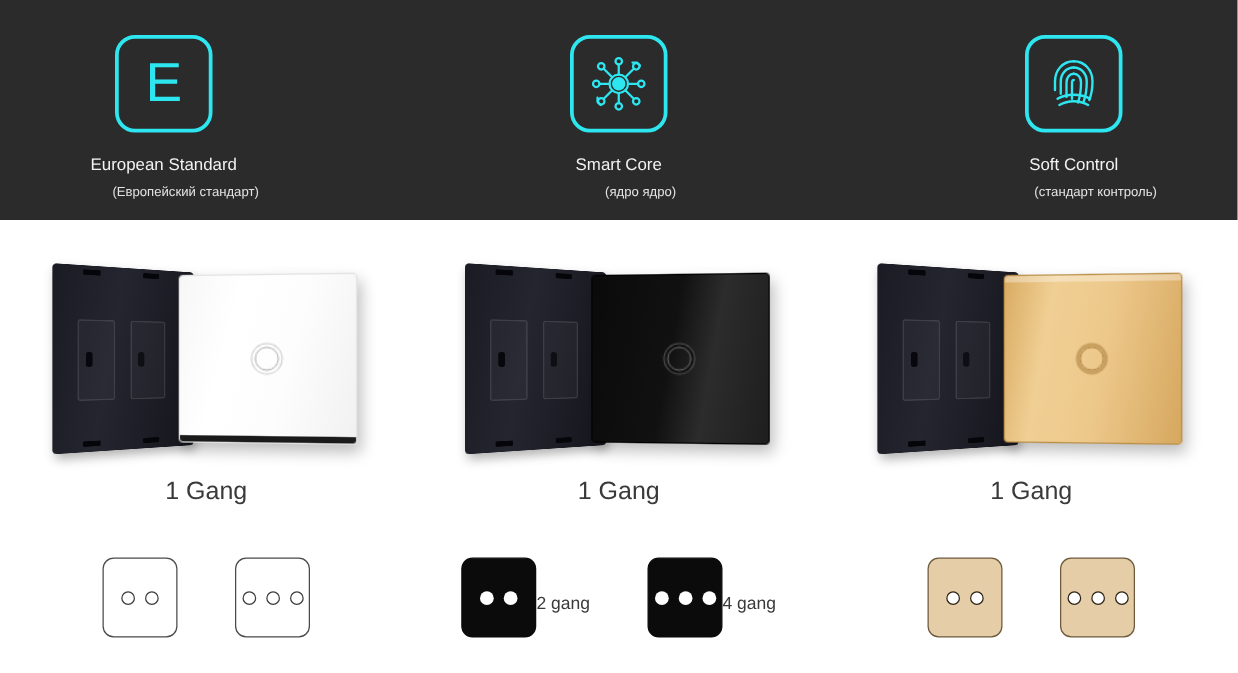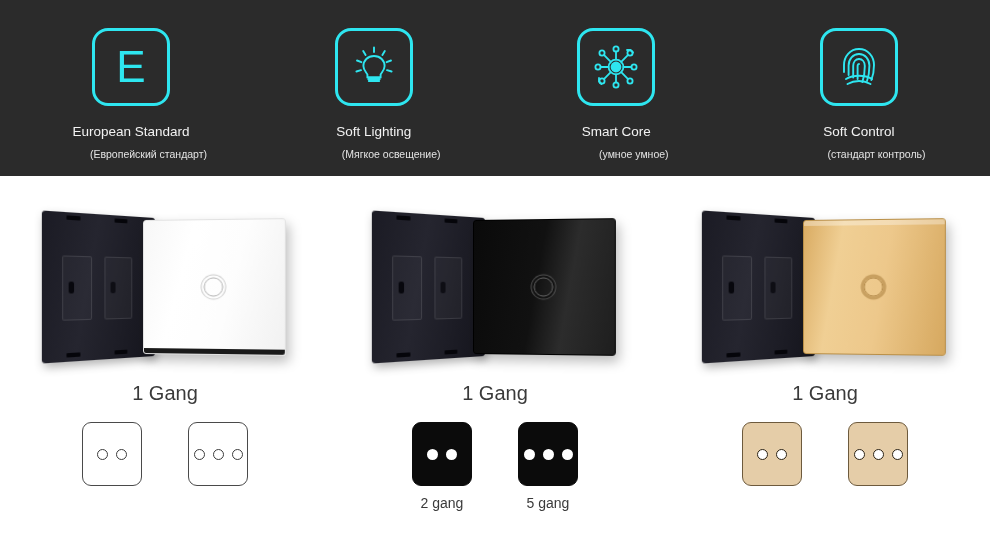--- a/index.html
+++ b/index.html
@@ -222,21 +222,21 @@
     left: 0;
     top: 246px;
     width: 330px;
     height: 112px;
     display: flex;
     justify-content: center;
     gap: 46px;
   }
   .variant {
     display: flex;
-    flex-direction: column;
+    flex-direction: row;
     align-items: center;
   }
   .variant-face {
     width: 60px;
     height: 64px;
     border-radius: 9px;
     display: flex;
     align-items: center;
     justify-content: center;
     gap: 8px;
@@ -276,40 +276,20 @@
 <div class="feature-banner">
 
   <div class="feature-item">
     <div class="feature-icon-box">
       <span class="letter">E</span>
     </div>
     <div class="feature-label">European Standard</div>
     <div class="feature-sublabel">(Европейский стандарт)</div>
   </div>
 
-  <div class="feature-item">
-    <div class="feature-icon-box">
-      <svg width="50" height="50" viewBox="0 0 50 50">
-        <g stroke="#2ee6f0" stroke-width="1.9" fill="none" stroke-linecap="round">
-          <path d="M25 14 C18.6 14 14.4 18.6 14.4 24 C14.4 28 17 30 18.4 32.4 L18.4 35.2 L31.6 35.2 L31.6 32.4 C33 30 35.6 28 35.6 24 C35.6 18.6 31.4 14 25 14 Z"></path>
-          <line x1="19.2" y1="37" x2="30.8" y2="37"></line>
-          <line x1="19.8" y1="39" x2="30.2" y2="39"></line>
-          <line x1="25" y1="5.5" x2="25" y2="10"></line>
-          <line x1="35.8" y1="9" x2="33.4" y2="13"></line>
-          <line x1="14.2" y1="9" x2="16.6" y2="13"></line>
-          <line x1="42" y1="18.5" x2="37.6" y2="20.2"></line>
-          <line x1="8" y1="18.5" x2="12.4" y2="20.2"></line>
-          <line x1="42.6" y1="29.5" x2="38" y2="28.2"></line>
-          <line x1="7.4" y1="29.5" x2="12" y2="28.2"></line>
-        </g>
-      </svg>
-    </div>
-    <div class="feature-label">Soft Lighting</div>
-    <div class="feature-sublabel">(Мягкое освещение)</div>
-  </div>
 
   <div class="feature-item">
     <div class="feature-icon-box">
       <svg width="54" height="54" viewBox="0 0 54 54">
         <g stroke="#2ee6f0" stroke-width="1.8" fill="none" stroke-linecap="round">
           <circle cx="27" cy="27" r="7.4"></circle>
           <line x1="27" y1="19.6" x2="27" y2="11.5"></line>
             <circle cx="27" cy="9" r="2.6"></circle>
           <line x1="27" y1="34.4" x2="27" y2="42.5"></line>
             <circle cx="27" cy="45" r="2.6"></circle>
@@ -325,21 +305,21 @@
             <circle cx="13" cy="41" r="2.6"></circle>
           <line x1="32.2" y1="32.2" x2="38.6" y2="38.6"></line>
             <circle cx="41" cy="41" r="2.6"></circle>
           <path d="M38 10 L41.5 10 M41.5 10 L44 12.5"></path>
           <path d="M10 38 L10 41.5 M10 41.5 L12.5 44"></path>
         </g>
         <circle cx="27" cy="27" r="5.4" fill="#2ee6f0"></circle>
       </svg>
     </div>
     <div class="feature-label">Smart Core</div>
-    <div class="feature-sublabel">(умное умное)</div>
+    <div class="feature-sublabel">(ядро ядро)</div>
   </div>
 
   <div class="feature-item">
     <div class="feature-icon-box">
       <svg width="48" height="52" viewBox="0 0 48 52">
         <g stroke="#2ee6f0" stroke-width="1.9" fill="none" stroke-linecap="round">
           <path d="M24 8 C15 8 9 15.5 9 24 L9 31"></path>
           <path d="M24 13 C18 13 13.6 18 13.6 24.5 L13.6 34"></path>
           <path d="M24 18 C20.6 18 18.2 21 18.2 25 L18.2 36.5"></path>
           <path d="M24 23 C22.4 23 22.6 25.2 22.6 26.8 L22.6 38"></path>
@@ -419,21 +399,21 @@
           <span class="dot"></span>
         </div>
         <div class="variant-label">2 gang</div>
       </div>
       <div class="variant">
         <div class="variant-face face-black">
           <span class="dot"></span>
           <span class="dot"></span>
           <span class="dot"></span>
         </div>
-        <div class="variant-label">5 gang</div>
+        <div class="variant-label">4 gang</div>
       </div>
     </div>
   </div>
 
   <div class="product-col col-gold">
     <div class="hero">
       <div class="hero-inner">
         <div class="rear-module">
           <span class="rear-tab t1"></span>
             <span class="rear-tab t2"></span>

